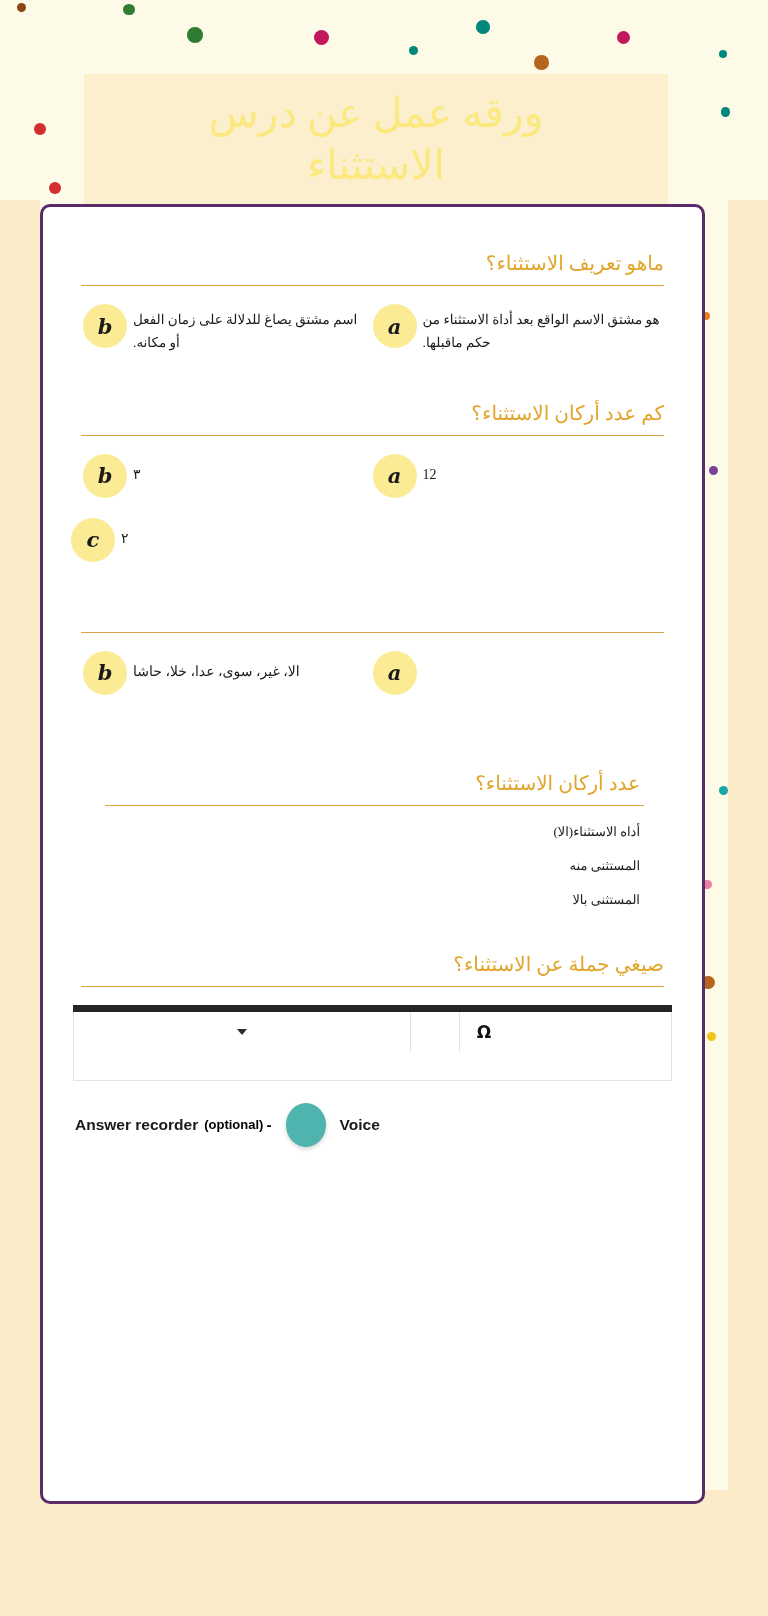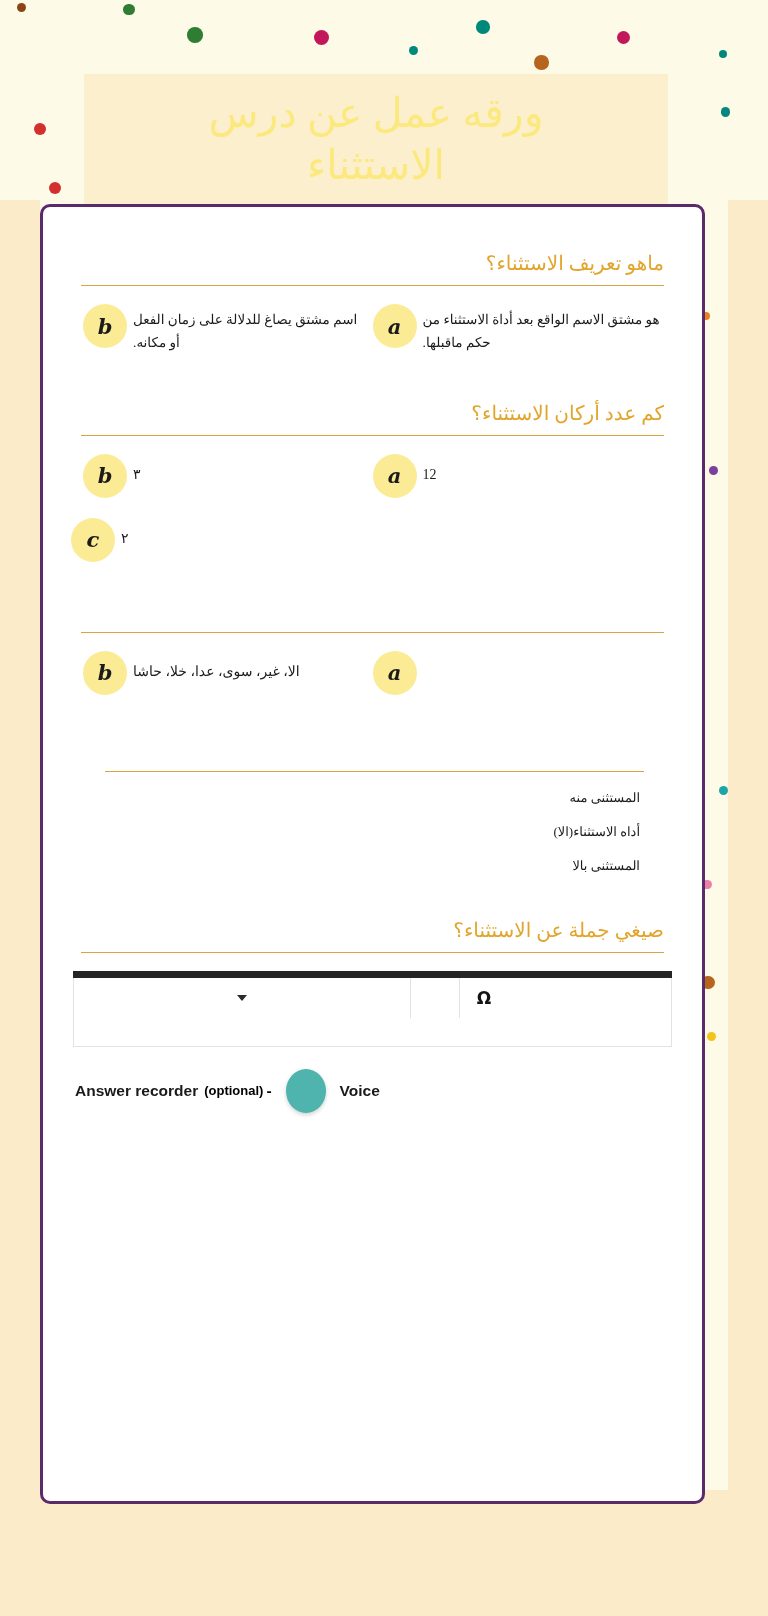--- a/index.html
+++ b/index.html
@@ -381,23 +381,24 @@
           <div class="badge">b</div>
           <div class="opt-text short">الا، غير، سوى، عدا، خلا، حاشا</div>
         </div>
         <div class="opt">
           <div class="badge">a</div>
         </div>
       </div>
     </div>
 
     <div class="qblock" style="margin-top:56px;">
+      <div class="qtitle indent">عدد أركان الاستثناء؟</div>
       <div class="qrule indent"></div>
+      <div class="list-item">أداه الاستثناء(الا)</div>
       <div class="list-item">المستثنى منه</div>
-      <div class="list-item">أداه الاستثناء(الا)</div>
       <div class="list-item">المستثنى بالا</div>
     </div>
 
     <div class="qblock" style="margin-top:26px;">
       <div class="qtitle">صيغي جملة عن الاستثناء؟</div>
       <div class="qrule"></div>
 
       <div class="editor">
         <div class="editor-topbar"></div>
         <div class="editor-toolbar">

